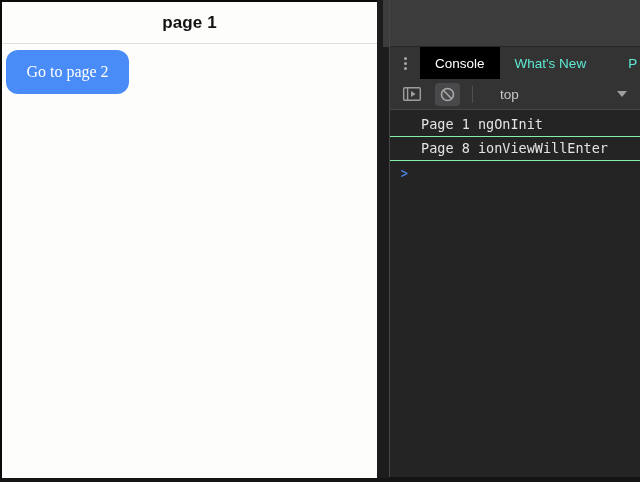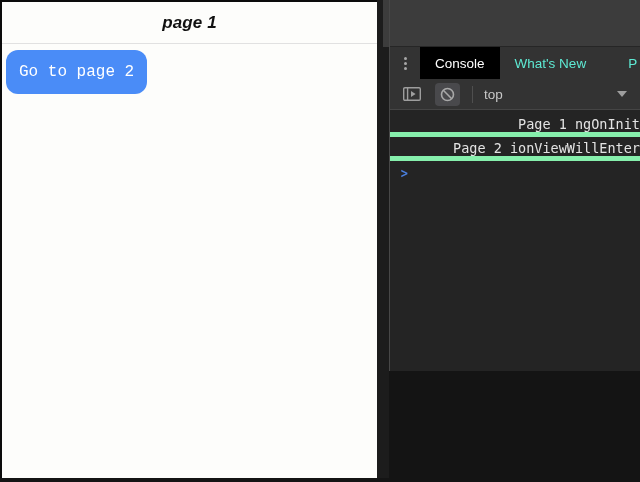--- a/index.html
+++ b/index.html
@@ -17,50 +17,50 @@
     width:377px; height:478px;
     background:#fdfdfb;
     border-top:2px solid #0b0b0b;
     border-left:2px solid #0b0b0b;
     display:flex; flex-direction:column;
   }
   .app-header {
     height:42px; flex:0 0 42px;
     background:#fdfdfb;
     border-bottom:1px solid #e1e1e1;
-    display:flex; align-items:center; justify-content:center;font-style:italic;
+    display:flex; align-items:center; justify-content:center;
   }
   .app-title {
     font-size:17px; font-weight:600; color:#111;
     letter-spacing:.1px;
   }
   .app-content { flex:1; padding:6px 0 0 4px; }
   .go-btn {
     display:inline-flex; align-items:center; justify-content:center;
     min-width:123px; height:44px; padding:0 13px;
     border:none; border-radius:12px;
     background:#4a8cf7; color:#ffffff;
-    font-family:Liberation Mono, monospace;
+    font-family:Liberation Serif, serif;
     font-size:16px; cursor:pointer;
   }
 
   
   .gap-strip {
     position:absolute; left:377px; top:0; width:12px; height:478px;
     background:#1c1c1c;
   }
   .gap-top-ext {
     position:absolute; right:0; top:0; width:6px; height:47px;
     background:#3c3c3c;
   }
 
   
   .devtools {
     position:absolute; left:389px; top:0;
-    width:251px; height:371px;
+    width:251px; height:477px;
     border-left:1px solid #474747;
     background:#242424;
     display:flex; flex-direction:column;
   }
   .dt-topstrip {
     height:47px; flex:0 0 47px;
     background:#3c3c3c;
     border-bottom:1px solid #262626;
   }
   .dt-tabbar {
@@ -92,37 +92,37 @@
     padding:0 8px;
   }
   .tool-btn {
     display:flex; align-items:center; justify-content:center;
     padding:4px 5px; border-radius:4px; cursor:pointer;
   }
   .tool-btn.highlight { background:#49494c; margin-left:9px; }
   .toolbar-sep {
     width:1px; height:17px; background:#4f4f4f; margin:0 11px 0 12px;
   }
-  .context-label { font-size:13.5px; color:#c8c8c8; cursor:pointer; }
+  .context-label { font-size:13.5px; color:#c8c8c8; cursor:pointer;margin-left:16px; }
   .toolbar-spacer { flex:1; }
   .dd-arrow { margin-right:5px; cursor:pointer; display:flex; }
 
   .dt-console {
     flex:1;
     background:#242424;
     padding-top:3px;
     font-family:"DejaVu Sans Mono","Liberation Mono",monospace;
     font-size:13.5px;
   }
   .console-msg {
     height:24px; line-height:23px;
     padding-left:31px;
     color:#e3e3e3;
-    border-bottom:5px solid #86efac;
-    white-space:nowrap; overflow:hidden;text-align:right;
+    border-bottom:1px solid #86efac;
+    white-space:nowrap; overflow:hidden;
   }
   .prompt-row {
     height:24px;
     display:flex; align-items:center;
     padding-left:10px;
     cursor:text;
   }
   .prompt-chevron {
     color:#4a7fdd; font-weight:bold;
     font-size:14px; line-height:1;
@@ -183,19 +183,19 @@
     <div class="toolbar-spacer"></div>
     <div class="dd-arrow">
       <svg width="10" height="6" viewBox="0 0 10 6">
           <path d="M0 0 L10 0 L5 6 Z" fill="#9e9e9e"></path>
         </svg>
     </div>
   </div>
 
   <div class="dt-console">
     <div class="console-msg">Page 1 ngOnInit</div>
-    <div class="console-msg">Page 2 ionViewWillEnter</div>
+    <div class="console-msg">Page 8 ionViewWillEnter</div>
     <div class="prompt-row">
       <span class="prompt-chevron">&gt;</span>
     </div>
   </div>
 
 </div>
 
 </body></html>

